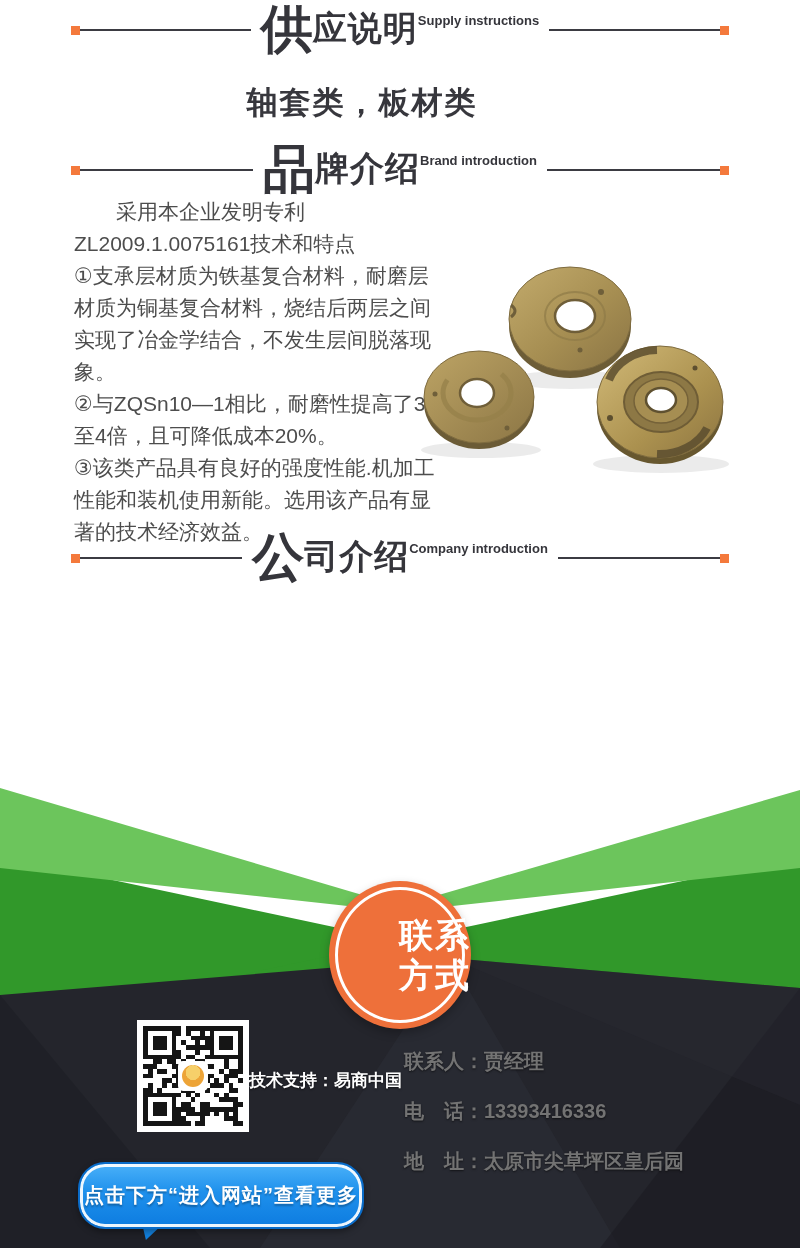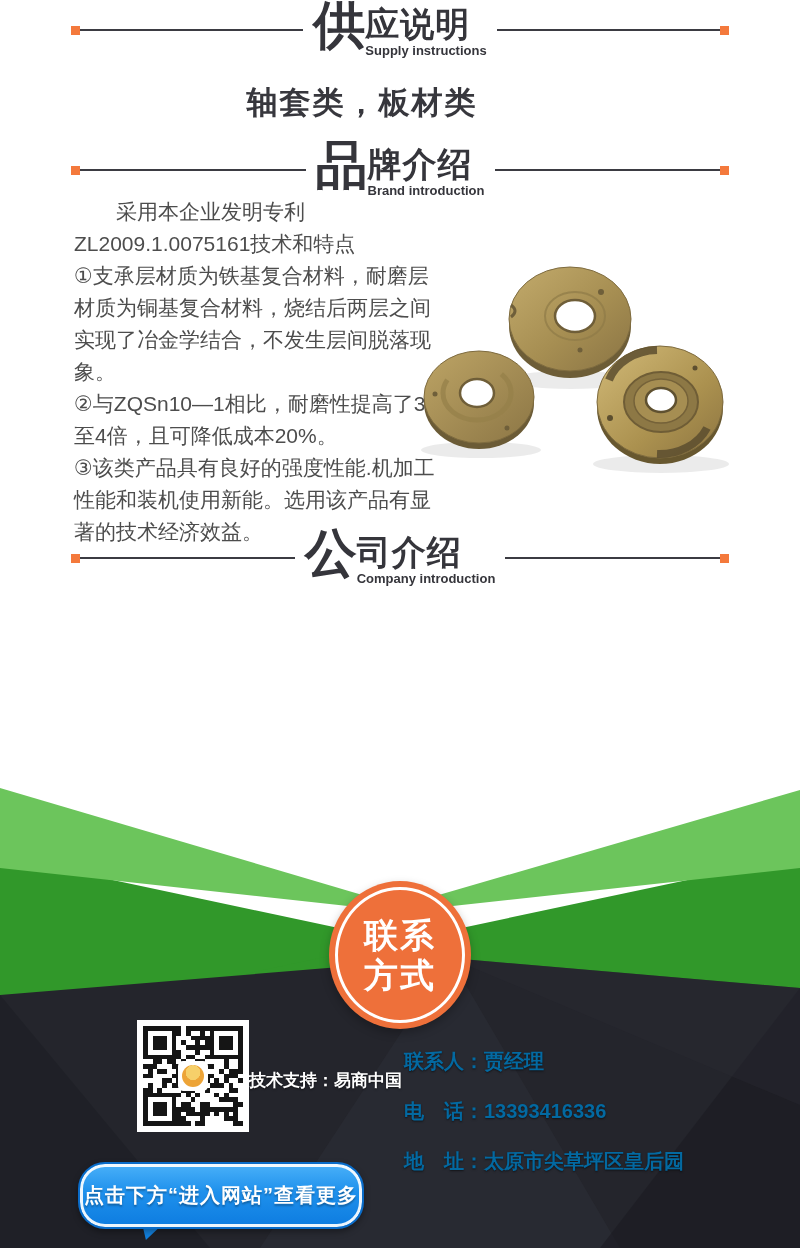--- a/index.html
+++ b/index.html
@@ -7,61 +7,61 @@
     position:relative;width:800px;height:1248px;margin:0 auto;background:#ffffff;
     overflow:hidden;font-family:"Liberation Sans","DejaVu Sans",sans-serif;
   }
   
   .sec-header{position:absolute;left:0;width:800px;height:60px;display:flex;align-items:center;
     padding:0 71px;box-sizing:border-box;}
   .sq{width:9px;height:9px;background:#f4793c;flex:0 0 auto;}
   .rule{flex:1 1 auto;height:2px;background:#3b3b42;}
   .sec-title{display:flex;align-items:flex-start;padding:0 10px;flex:0 0 auto;}
   .sec-title .big{font-size:52px;font-weight:bold;color:#35353b;line-height:.95;letter-spacing:-2px;}
-  .sec-title .col{display:flex;flex-direction:column;margin-left:2px;padding-top:6px;}
+  .sec-title .col{display:flex;flex-direction:row;margin-left:2px;padding-top:6px;}
   .sec-title .rest{font-size:34px;font-weight:bold;color:#35353b;line-height:1;letter-spacing:1px;}
   .sec-title .en{font-size:13px;font-weight:bold;color:#35353b;line-height:1.2;margin-top:2px;}
   
   .category{position:absolute;left:0;top:82px;width:724px;text-align:center;
     font-size:31px;font-weight:bold;color:#37373d;letter-spacing:2px;}
   
   .brand-text{position:absolute;left:74px;top:196px;width:362px;
     font-size:21px;line-height:32px;color:#4d4d4d;}
   .brand-text p{margin:0;}
   .brand-text p.indent{text-indent:2em;}
   .company-text{position:absolute;left:70px;top:576px;width:684px;
     font-size:20px;line-height:32px;color:#4d4d4d;}
   .company-text p{margin:0;}
   .company-text p.indent{text-indent:2em;}
   
   .product{position:absolute;left:395px;top:228px;width:400px;height:265px;}
   
   .bg-bottom{position:absolute;left:0;top:785px;width:800px;height:463px;display:block;}
   
   .badge{position:absolute;left:329px;top:881px;width:142px;height:148px;background:#ee703a;
-    border-radius:50%;display:flex;flex-direction:column;align-items:center;justify-content:center;
+    border-radius:50%;display:flex;flex-direction:column;align-items:flex-end;justify-content:center;
     box-shadow:0 4px 10px rgba(0,0,0,.25);}
   .badge::before{content:"";position:absolute;inset:6px;border:3px solid #ffffff;border-radius:50%;}
   .badge span{position:relative;color:#ffffff;font-size:34px;font-weight:bold;line-height:40px;letter-spacing:2px;}
   
   .qr-wrap{position:absolute;left:137px;top:1020px;width:160px;display:flex;flex-direction:row;align-items:center;}
   .qr-box{position:relative;width:112px;height:112px;background:#ffffff;padding:6px;box-sizing:border-box;}
   .qr-grid{display:grid;grid-template-columns:repeat(21,1fr);grid-template-rows:repeat(21,1fr);
     width:100px;height:100px;}
   .qr-grid i{display:block;}
   .qr-grid i.m{background:#151515;}
   .qr-grid i.w{background:#ffffff;}
   .qr-avatar{position:absolute;left:41px;top:41px;width:30px;height:30px;background:#ffffff;
     border-radius:5px;display:flex;align-items:center;justify-content:center;}
   .qr-avatar::after{content:"";width:22px;height:22px;border-radius:50%;
     background:radial-gradient(circle at 50% 35%,#f6d06a 0 40%,#eda437 41% 100%);}
   .qr-caption{margin-top:8px;color:#ffffff;font-size:17px;font-weight:bold;
     text-shadow:0 1px 2px rgba(0,0,0,.6);white-space:nowrap;}
   
-  .contact{position:absolute;left:404px;top:1048px;color:#0369a1;}
+  .contact{position:absolute;left:404px;top:1048px;color:#737373;}
   .contact .row{font-size:20px;font-weight:bold;margin-bottom:23px;
     text-shadow:0 1px 2px rgba(0,0,0,.55);white-space:nowrap;}
   
   .cta-tail{position:absolute;left:138px;top:1206px;width:44px;height:34px;
     background:linear-gradient(180deg,#2a97ef,#0d7ddd);
     clip-path:polygon(0% 0%,100% 0%,18% 100%);}
   .cta{position:absolute;left:78px;top:1162px;width:286px;height:67px;box-sizing:border-box;
     border-radius:27px;border:2px solid #0a6cc9;
     background:linear-gradient(180deg,#4ab1f9 0%,#1e90ec 45%,#0d7ce0 100%);
     box-shadow:inset 0 0 0 3px rgba(255,255,255,.92),0 3px 6px rgba(0,0,0,.35);

